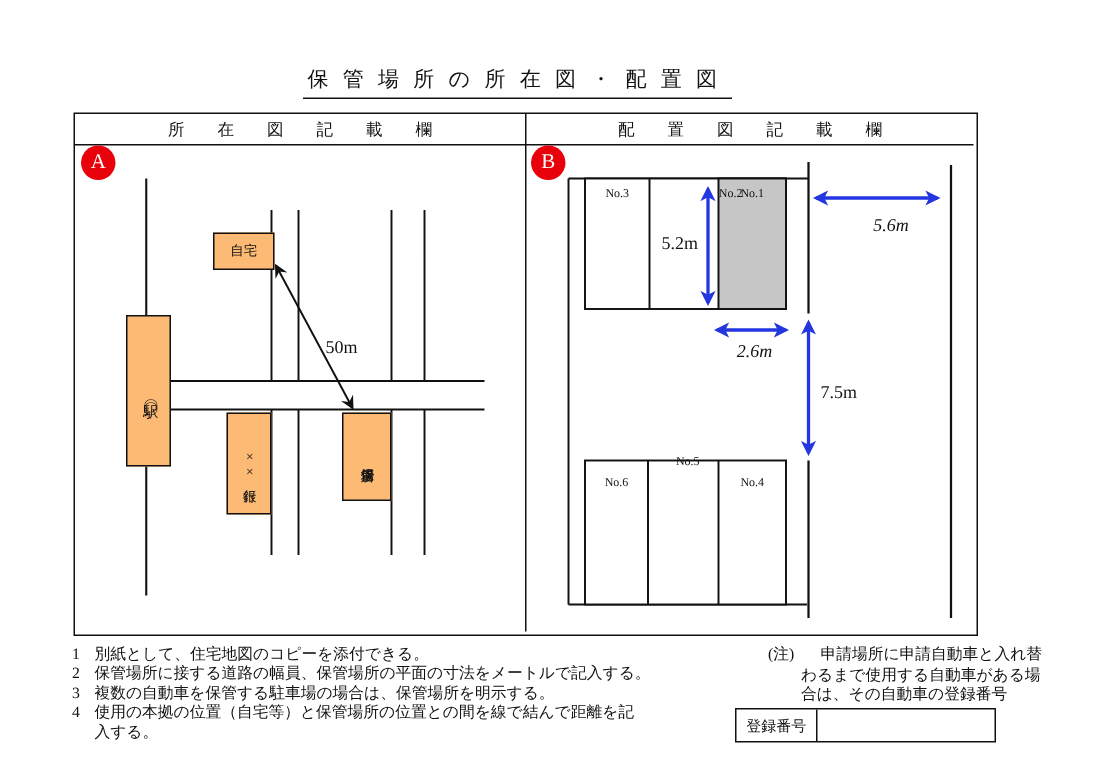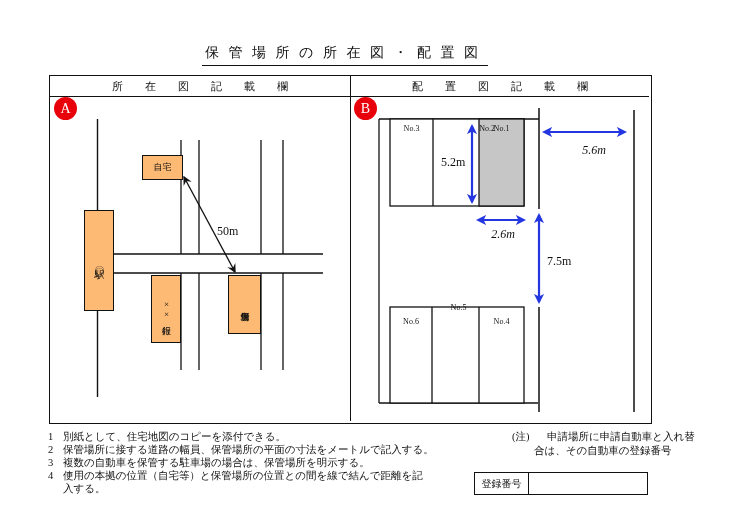--- a/index.html
+++ b/index.html
@@ -33,21 +33,21 @@
   .dim.center{text-align:center;font-style:italic;}
   .stall{position:absolute;font-size:8px;text-align:center;white-space:nowrap;}
 
   .remarks{position:absolute;left:48px;top:430px;width:420px;font-size:10.5px;line-height:13px;display:flex;}
   .bk-label{width:26px;flex:none;}
   .bk-line .num{display:inline-block;width:15px;}
   .note{position:absolute;left:476px;top:430px;width:195px;font-size:10.5px;line-height:13.5px;margin-left:36px;}
   .note-label{display:inline-block;width:35px;}
   .note-cont{padding-left:22px;}
 
-  .regbox{position:absolute;left:474px;top:472px;width:174px;height:23px;border:1.2px solid #111;
+  .regbox{position:absolute;left:490px;top:472px;width:174px;height:23px;border:1.2px solid #111;
           box-sizing:border-box;display:flex;gap:38px;}
   .reg-label{width:54px;flex:none;border-right:1.2px solid #111;box-sizing:border-box;
              display:flex;align-items:center;justify-content:center;font-size:10px;}
   .reg-value{flex:1;}
 </style>
 </head>
 <body>
 
 <div class="page">
 
@@ -158,20 +158,21 @@
       <div class="bk-line"><span class="num">1</span><span>別紙として、住宅地図のコピーを添付できる。</span></div>
       <div class="bk-line"><span class="num">2</span><span>保管場所に接する道路の幅員、保管場所の平面の寸法をメートルで記入する。</span></div>
       <div class="bk-line"><span class="num">3</span><span>複数の自動車を保管する駐車場の場合は、保管場所を明示する。</span></div>
       <div class="bk-line"><span class="num">4</span><span>使用の本拠の位置（自宅等）と保管場所の位置との間を線で結んで距離を記</span></div>
       <div class="bk-line"><span class="num"></span><span>入する。</span></div>
     </div>
   </div>
 
   <div class="note">
     <div><span class="note-label">(注)</span><span>申請場所に申請自動車と入れ替</span></div>
+    <div class="note-cont">わるまで使用する自動車がある場</div>
     <div class="note-cont">合は、その自動車の登録番号</div>
   </div>
 
   <div class="regbox">
     <div class="reg-label">登録番号</div>
     <div class="reg-value"></div>
   </div>
 
 </div>
 

